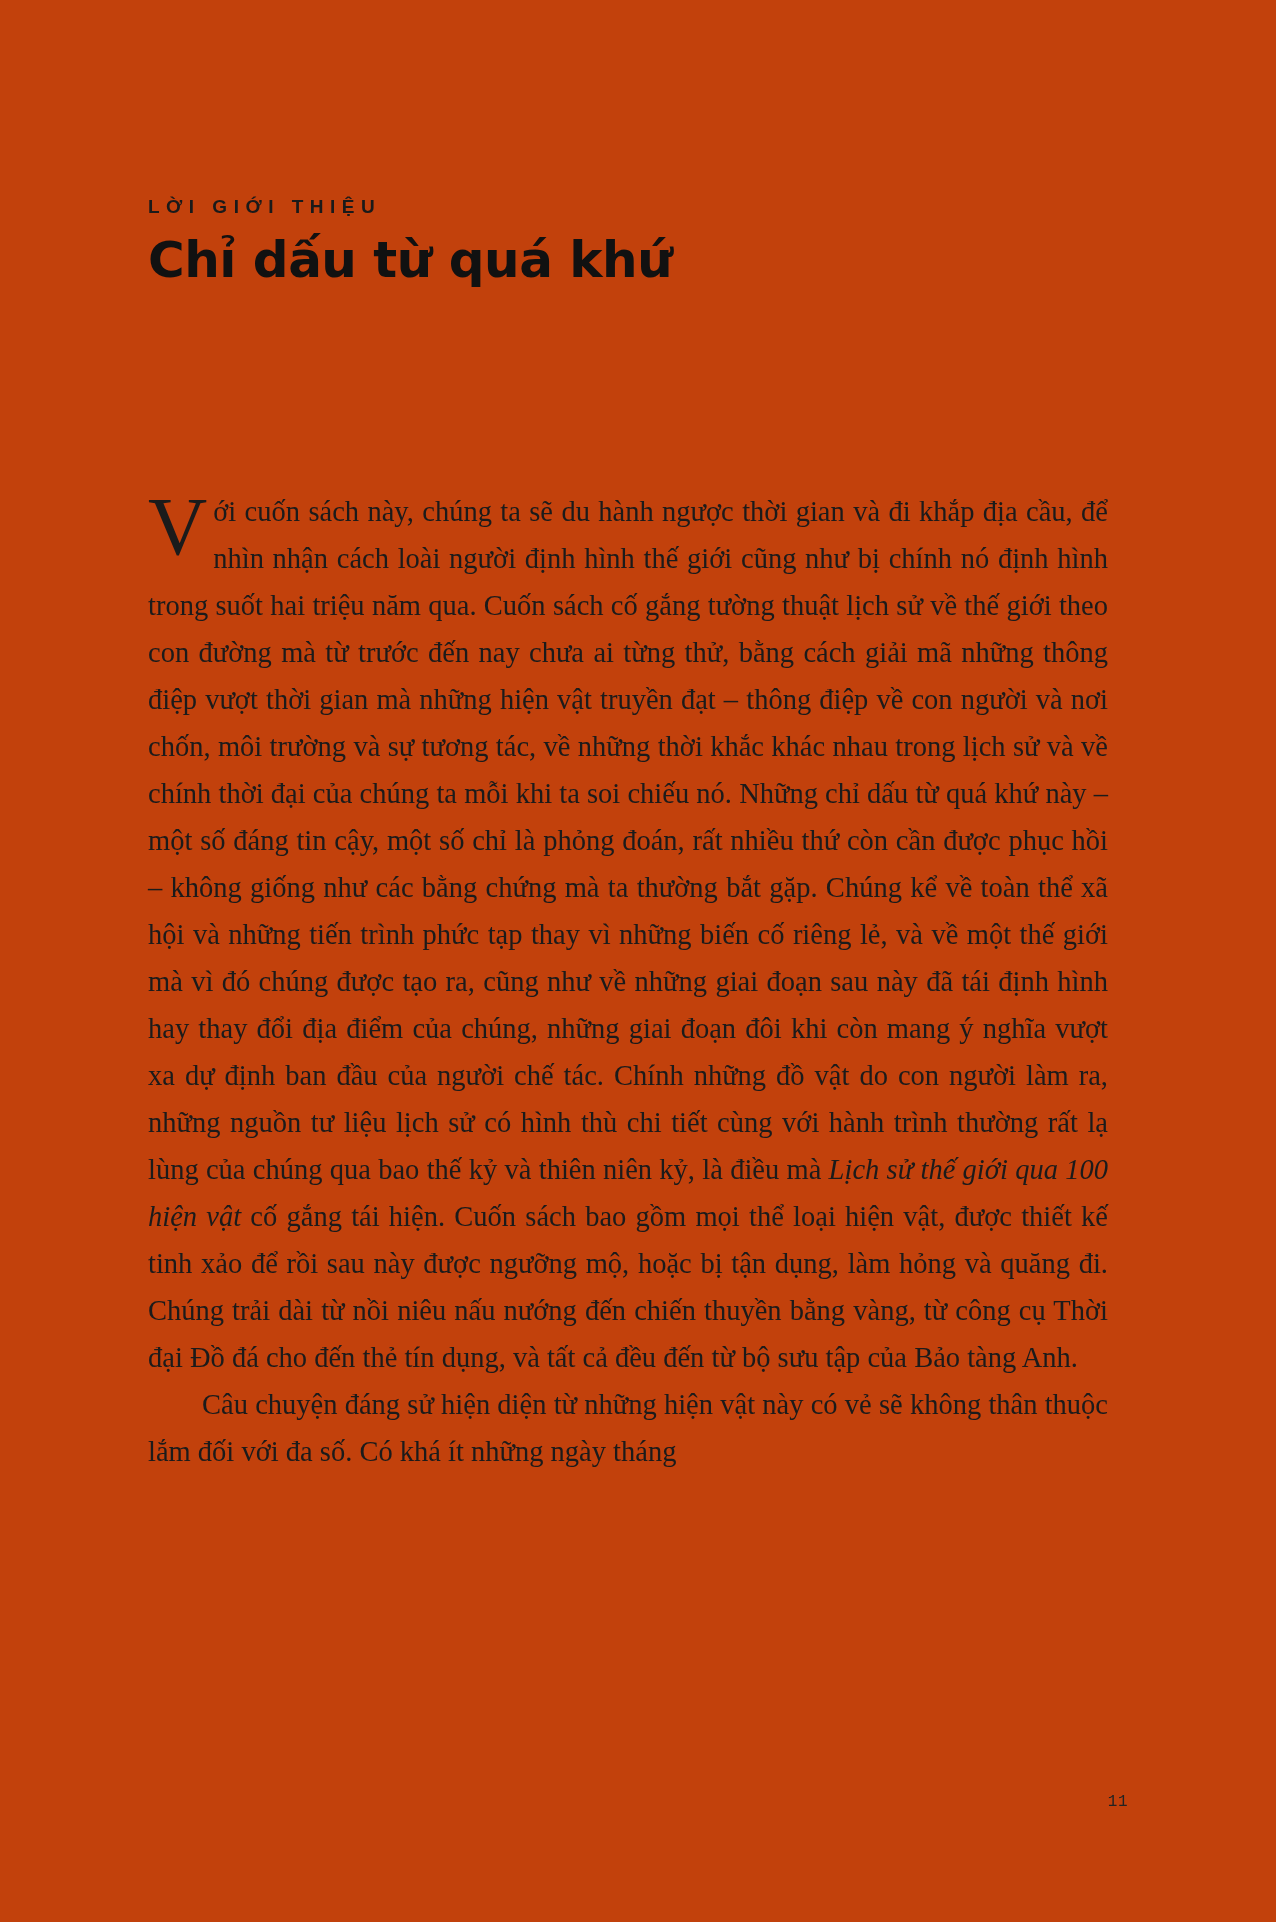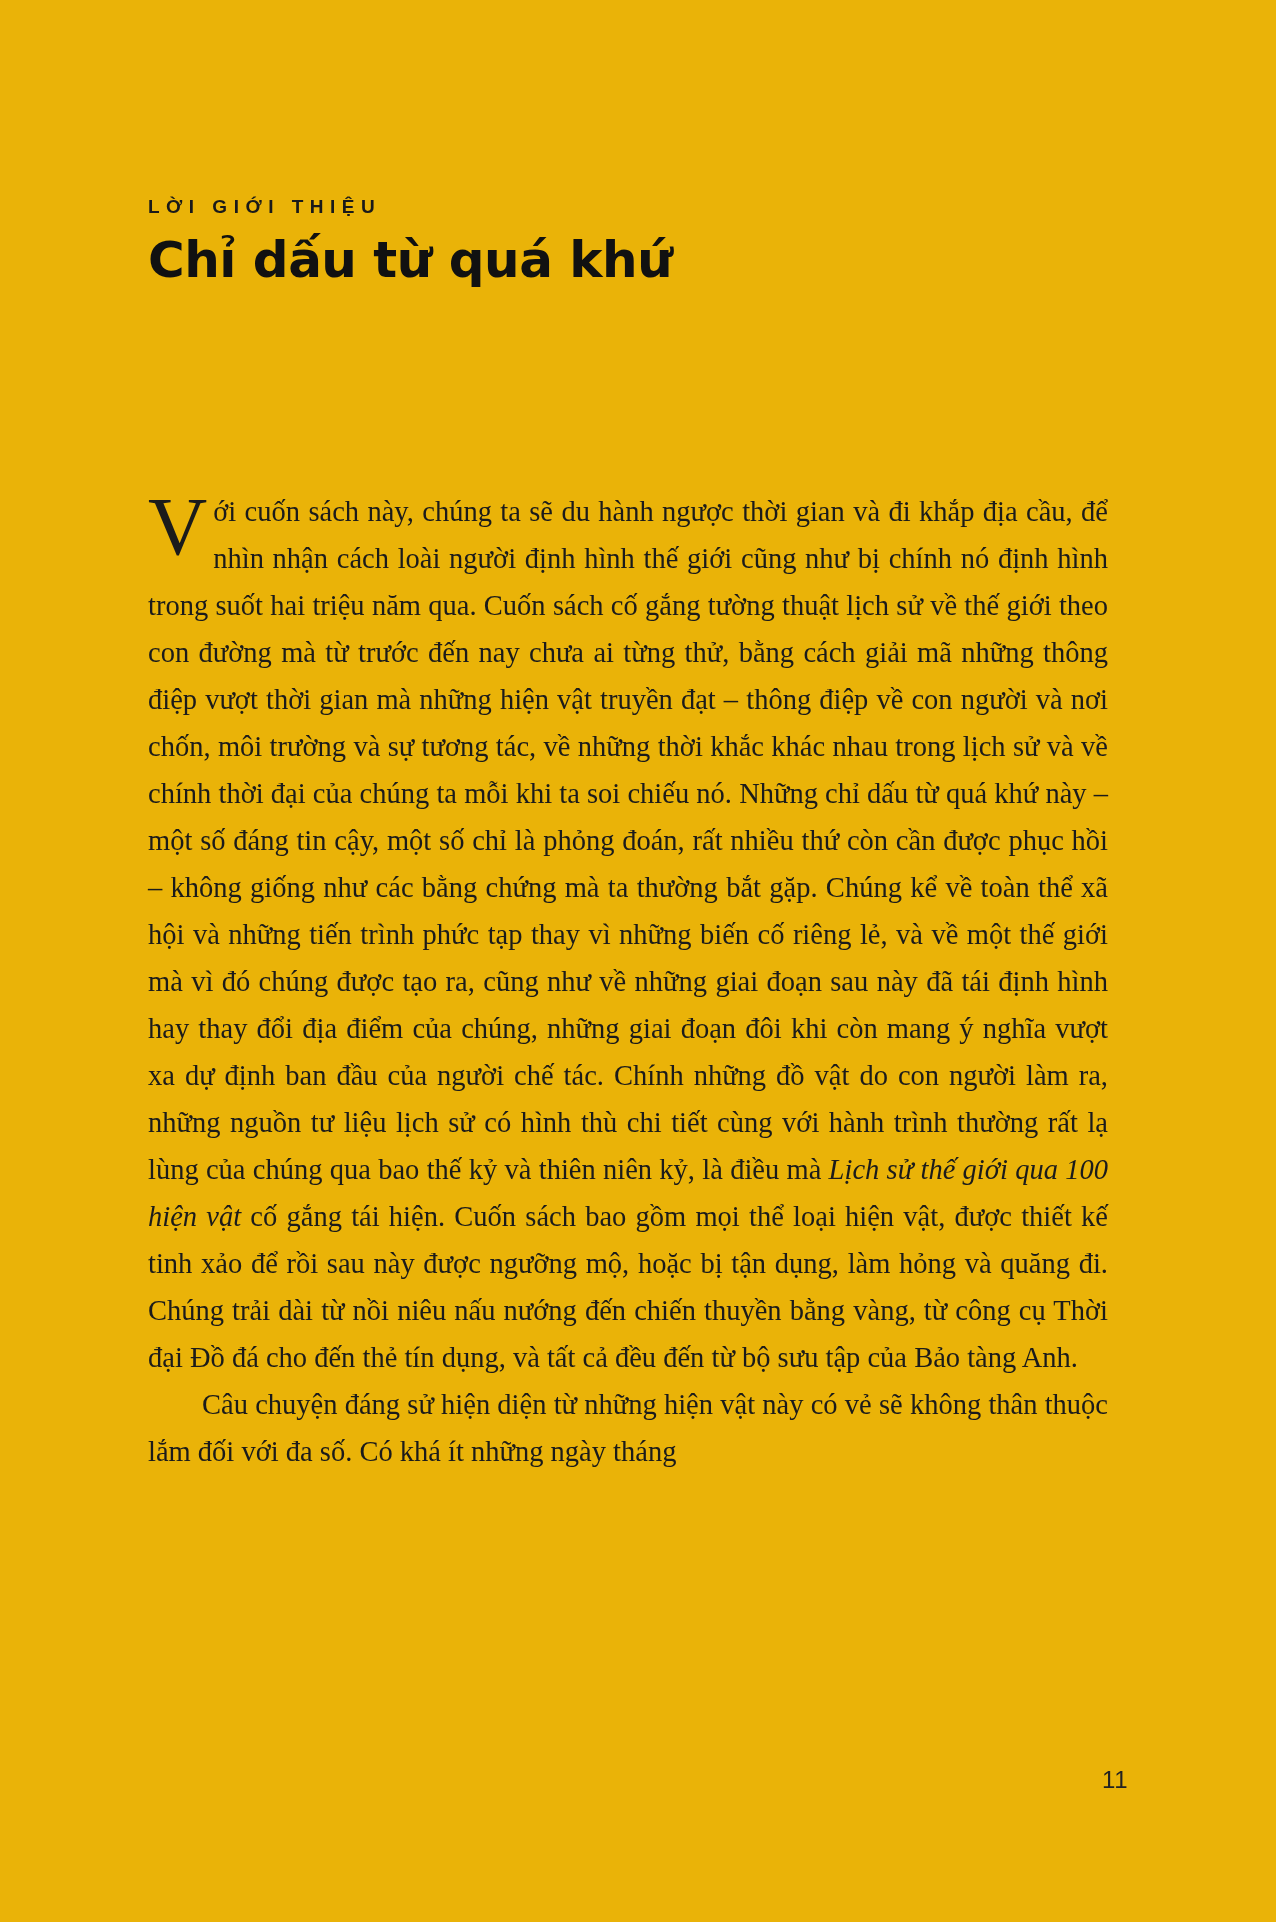--- a/index.html
+++ b/index.html
@@ -4,21 +4,21 @@
 <style>
   html, body {
     margin: 0;
     padding: 0;
     background: #ffffff;
   }
   .page {
     position: relative;
     width: 1276px;
     height: 1922px;
-    background: #eab308;
+    background: #c2410c;
     box-sizing: border-box;
     overflow: hidden;
   }
   .content {
     position: absolute;
     left: 148px;
     top: 0;
     width: 960px;
   }
   .eyebrow {
@@ -65,23 +65,23 @@
     padding-right: 6px;
     margin-top: 2px;
     color: #1b1b1b;
   }
   .italic {
     font-style: italic;
   }
   .folio {
     position: absolute;
     right: 148px;
-    bottom: 128px;
-    font-family: Liberation Sans, sans-serif;
-    font-size: 24px;
+    bottom: 111px;
+    font-family: Liberation Mono, monospace;
+    font-size: 16px;
     color: #222222;
     letter-spacing: 0.5px;
   }
 </style>
 </head>
 <body>
 
 <div class="page">
   <div class="content">
 

